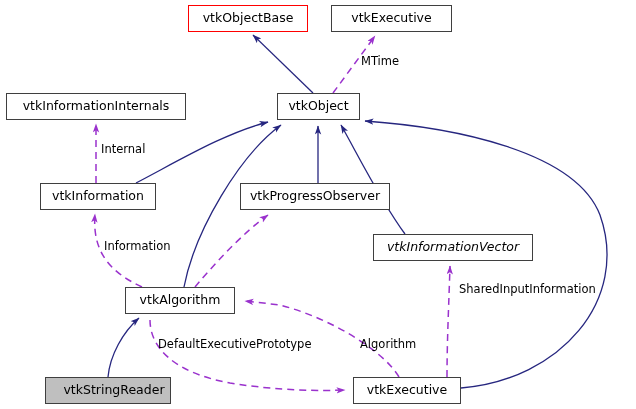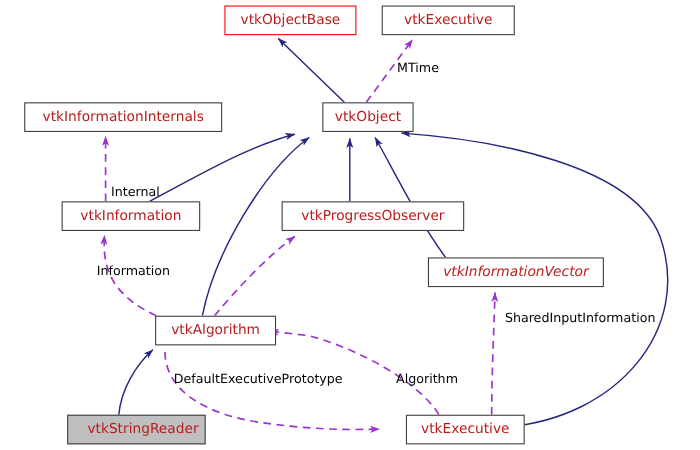--- a/index.html
+++ b/index.html
@@ -20,29 +20,28 @@
     left: 0;
     top: 0;
     width: 636px;
     height: 409px;
   }
   .node {
     position: absolute;
     box-sizing: border-box;
     border: 1px solid #3f3f3f;
     background: #ffffff;
-    color: #b91c1c;
+    color: #000000;
     font-size: 12.5px;
     line-height: 1;
     display: flex;
     align-items: center;
     justify-content: center;
     white-space: nowrap;
     z-index: 5;
-    margin-left: 16px;
   }
   .node.highlight {
     border: 1px solid #ff0000;
   }
   .node.current {
     background: #bfbfbf;
     border: 1px solid #3f3f3f;
   }
   .edge-label {
     position: absolute;
@@ -107,25 +106,25 @@
   </div>
 
   <div class="node" style="left:6px; top:93px; width:180px; height:27px;">
     <span>vtkInformationInternals</span>
   </div>
 
   <div class="node" style="left:277px; top:93px; width:83px; height:27px;">
     <span>vtkObject</span>
   </div>
 
-  <div class="node" style="left:40px; top:183px; width:126px; height:27px;">
+  <div class="node" style="left:40px; top:183px; width:116px; height:27px;">
     <span>vtkInformation</span>
   </div>
 
-  <div class="node" style="left:240px; top:183px; width:166px; height:27px;">
+  <div class="node" style="left:240px; top:183px; width:150px; height:27px;">
     <span>vtkProgressObserver</span>
   </div>
 
   <div class="node" style="left:373px; top:234px; width:160px; height:27px;font-style:italic;">
     <span>vtkInformationVector</span>
   </div>
 
   <div class="node" style="left:125px; top:287px; width:110px; height:27px;">
     <span>vtkAlgorithm</span>
   </div>
@@ -133,23 +132,23 @@
   <div class="node current" style="left:45px; top:377px; width:126px; height:27px;padding-left:12px;">
     <span>vtkStringReader</span>
   </div>
 
   <div class="node" style="left:353px; top:377px; width:108px; height:27px;">
     <span>vtkExecutive</span>
   </div>
 
   <div class="edge-label" style="left:361px; top:55px;">MTime</div>
 
-  <div class="edge-label" style="left:101px; top:143px;margin-top:25px;">Internal</div>
+  <div class="edge-label" style="left:101px; top:143px;">Internal</div>
 
-  <div class="edge-label" style="left:88px; top:240px;">Information</div>
+  <div class="edge-label" style="left:104px; top:240px;">Information</div>
 
 
 
   <div class="edge-label" style="left:459px; top:283px;">SharedInputInformation</div>
 
   <div class="edge-label" style="left:158px; top:338px;">DefaultExecutivePrototype</div>
 
   <div class="edge-label" style="left:360px; top:338px;">Algorithm</div>
 
 </div>

